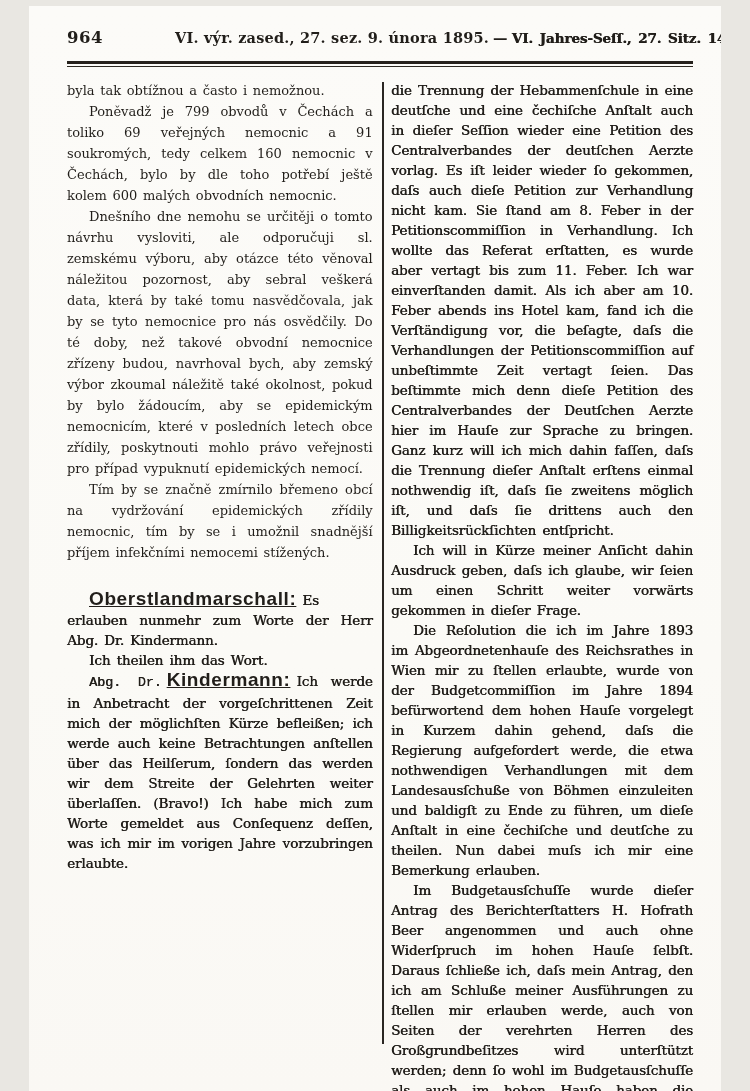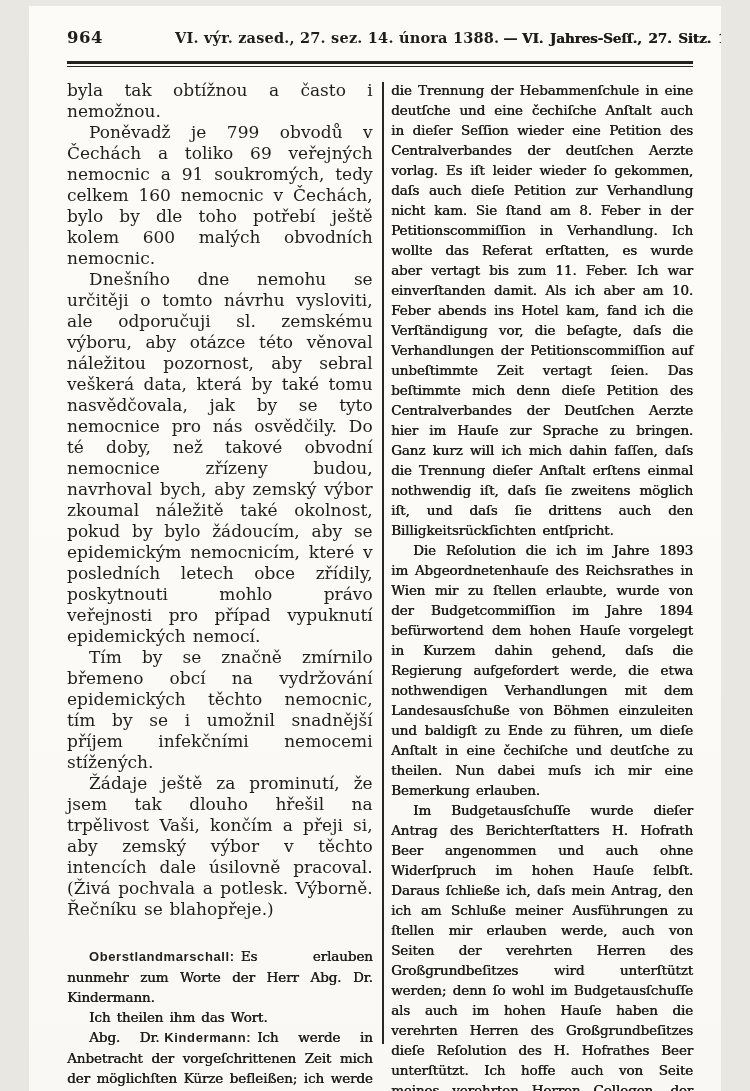--- a/index.html
+++ b/index.html
@@ -66,80 +66,81 @@
     position: absolute;
     left: 9px;
     top: 2px;
     width: 2px;
     height: 962px;
     background: #2a2622;
   }
   
   p { margin: 0; text-align: justify; }
   .cz {
-    font-size: 17px;
+    font-size: 13px;
     line-height: 21px;
     word-spacing: 1.5px;
   }
   .de {
     font-size: 13.5px;
     line-height: 20px;
     letter-spacing: -0.1px;
     word-spacing: 2px;
     text-shadow: 0.45px 0 0 currentColor; 
   }
   .indent { text-indent: 22px; }
   .gap-before { margin-top: 26px; }
   .speaker {
     font-family: "Liberation Sans", sans-serif;
     font-weight: bold;
-    font-size: 13px;
+    font-size: 19px;
     letter-spacing: 0.6px;
     text-shadow: none;
     margin-right: 6px;
+    text-decoration: underline;
   }
-  .speech-prefix { margin-right: 5px; }
+  .speech-prefix { margin-right: 5px; font-family: Liberation Mono, monospace; }
 </style>
 </head>
 <body>
 
 <div class="page">
 
   <div class="header-row">
     <span class="page-number">964</span>
     <span class="header-titles">
-      <span>VI. výr. zased., 27. sez. 14. února 1388.</span><span class="dash">—</span><span class="de">VI. Jahres-Seſſ., 27. Sitz. 14. Feber 1895.</span>
+      <span>VI. výr. zased., 27. sez. 9. února 1895.</span><span class="dash">—</span><span class="de">VI. Jahres-Seſſ., 27. Sitz. 14. Feber 1895.</span>
     </span>
   </div>
   <div class="rule-thick"></div>
   <div class="rule-thin"></div>
 
   <div class="columns">
 
     <div class="col-left">
       <p class="cz">byla tak obtížnou a často i nemožnou.</p>
       <p class="cz indent">Poněvadž je 799 obvodů v Čechách a toliko 69 veřejných nemocnic a 91 soukromých, tedy celkem 160 nemocnic v Čechách, bylo by dle toho potřebí ještě kolem 600 malých obvodních nemocnic.</p>
       <p class="cz indent">Dnešního dne nemohu se určitěji o tomto návrhu vysloviti, ale odporučuji sl. zemskému výboru, aby otázce této věnoval náležitou pozornost, aby sebral veškerá data, která by také tomu nasvědčovala, jak by se tyto nemocnice pro nás osvědčily. Do té doby, než takové obvodní nemocnice zřízeny budou, navrhoval bych, aby zemský výbor zkoumal náležitě také okolnost, pokud by bylo žádoucím, aby se epidemickým nemocnicím, které v posledních letech obce zřídily, poskytnouti mohlo právo veřejnosti pro případ vypuknutí epidemických nemocí.</p>
-      <p class="cz indent">Tím by se značně zmírnilo břemeno obcí na vydržování epidemických těchto nemocnic, tím by se i umožnil snadnější příjem infekčními nemocemi stížených.</p>
-      <p class="cz indent">Žádaje ještě za prominutí, že jsem tak dlouho hřešil na trpělivost Vaši, končím a přeji si, aby zemský výbor v těchto intencích dale úsilovně pracoval. (Živá pochvala a potlesk. Výborně. Řečníku se blahopřeje.)</p>
+      <p class="cz indent">Tím by se značně zmírnilo břemeno obcí na vydržování epidemických zřídily nemocnic, tím by se i umožnil snadnější příjem infekčními nemocemi stížených.</p>
 
       <p class="de indent gap-before">
         <b class="speaker">Oberstlandmarschall:</b><span>Es erlauben nunmehr zum Worte der Herr Abg. Dr. Kindermann.</span>
       </p>
       <p class="de indent">Ich theilen ihm das Wort.</p>
       <p class="de indent">
         <span class="speech-prefix">Abg. Dr.</span><b class="speaker">Kindermann:</b><span>Ich werde in Anbetracht der vorgeſchrittenen Zeit mich der möglichſten Kürze befleißen; ich werde auch keine Betrachtungen anſtellen über das Heilſerum, ſondern das werden wir dem Streite der Gelehrten weiter überlaſſen. (Bravo!) Ich habe mich zum Worte gemeldet aus Conſequenz deſſen, was ich mir im vorigen Jahre vorzubringen erlaubte.</span>
       </p>
 
     </div>
 
     <div class="col-gap">
       <div class="divider"></div>
     </div>
 
     <div class="col-right">
       <p class="de">die Trennung der Hebammenſchule in eine deutſche und eine čechiſche Anſtalt auch in dieſer Seſſion wieder eine Petition des Centralverbandes der deutſchen Aerzte vorlag. Es iſt leider wieder ſo gekommen, daſs auch dieſe Petition zur Verhandlung nicht kam. Sie ſtand am 8. Feber in der Petitionscommiſſion in Verhandlung. Ich wollte das Referat erſtatten, es wurde aber vertagt bis zum 11. Feber. Ich war einverſtanden damit. Als ich aber am 10. Feber abends ins Hotel kam, fand ich die Verſtändigung vor, die beſagte, daſs die Verhandlungen der Petitionscommiſſion auf unbeſtimmte Zeit vertagt ſeien. Das beſtimmte mich denn dieſe Petition des Centralverbandes der Deutſchen Aerzte hier im Hauſe zur Sprache zu bringen. Ganz kurz will ich mich dahin faſſen, daſs die Trennung dieſer Anſtalt erſtens einmal nothwendig iſt, daſs ſie zweitens möglich iſt, und daſs ſie drittens auch den Billigkeitsrückſichten entſpricht.</p>
+      <p class="de indent">Ich will in Kürze meiner Anſicht dahin Ausdruck geben, daſs ich glaube, wir ſeien um einen Schritt weiter vorwärts gekommen in dieſer Frage.</p>
       <p class="de indent">Die Reſolution die ich im Jahre 1893 im Abgeordnetenhauſe des Reichsrathes in Wien mir zu ſtellen erlaubte, wurde von der Budgetcommiſſion im Jahre 1894 befürwortend dem hohen Hauſe vorgelegt in Kurzem dahin gehend, daſs die Regierung aufgefordert werde, die etwa nothwendigen Verhandlungen mit dem Landesausſchuße von Böhmen einzuleiten und baldigſt zu Ende zu führen, um dieſe Anſtalt in eine čechiſche und deutſche zu theilen. Nun dabei muſs ich mir eine Bemerkung erlauben.</p>
       <p class="de indent">Im Budgetausſchuſſe wurde dieſer Antrag des Berichterſtatters H. Hofrath Beer angenommen und auch ohne Widerſpruch im hohen Hauſe ſelbſt. Daraus ſchließe ich, daſs mein Antrag, den ich am Schluße meiner Ausführungen zu ſtellen mir erlauben werde, auch von Seiten der verehrten Herren des Großgrundbeſitzes wird unterſtützt werden; denn ſo wohl im Budgetausſchuſſe als auch im hohen Hauſe haben die verehrten Herren des Großgrundbeſitzes dieſe Reſolution des H. Hofrathes Beer unterſtützt. Ich hoffe auch von Seite meines verehrten Herren Collegen, der ſoeben einen wiſſenſchaftlichen Vortrag gehalten, ſei ein Widerſpruch nicht zu gewärtigen. Merkwürdig! Auf derſelben Seite, auf welcher dieſe Reſolution des Budgetausſchußes über meinen Antrag enthalten iſt, findet ſich auch ein Antrag des verehrten Herrn Collegen Dr. Dvořák, welcher dahin geht, daſs auch das thierärztliche Perſo-</p>
     </div>
 
   </div>
 </div>
 
 </body></html>

